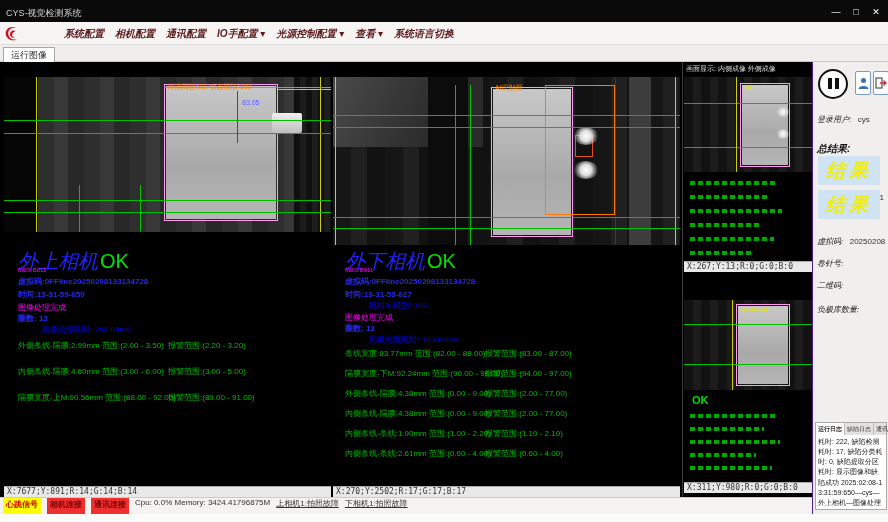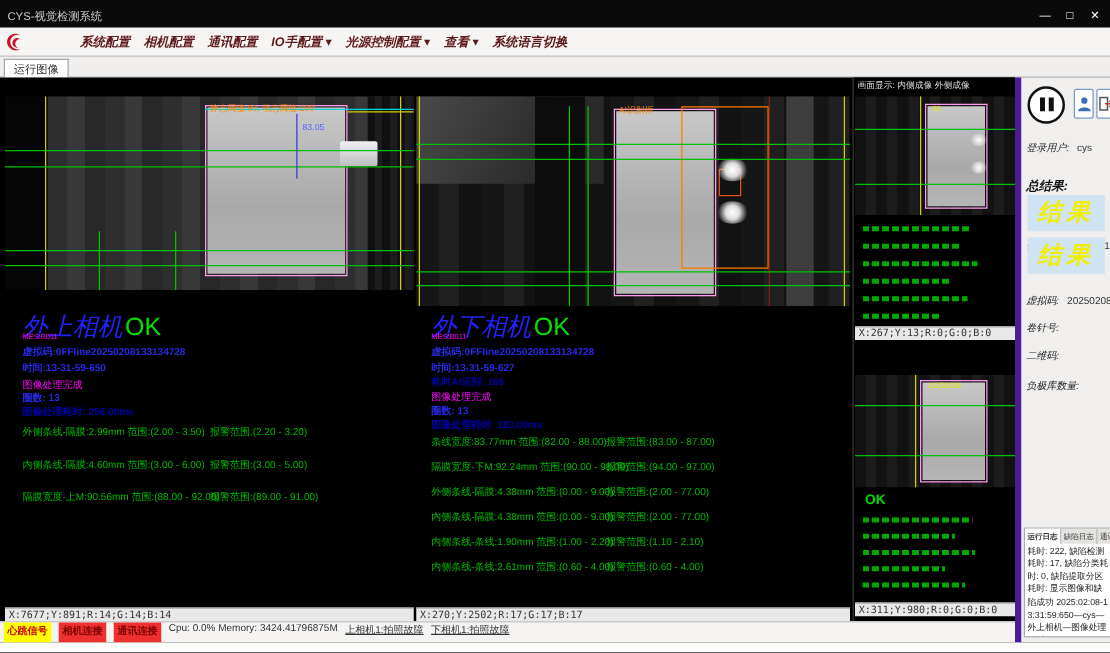--- a/index.html
+++ b/index.html
@@ -43,37 +43,37 @@
   .darkred { background:#8a1a1a; }
   .glow { position:absolute; background:radial-gradient(circle,#fff 0%,#ddd 35%,rgba(80,80,80,0) 75%); border-radius:50%; }
   .ovl-orange { position:absolute; font-size:7px; color:#ff8800; white-space:nowrap; }
   .ovl-blue { position:absolute; font-size:7px; color:#5566ff; white-space:nowrap; }
   .connector { position:absolute; background:linear-gradient(180deg,#f0f0f0,#bdbdbd); border-radius:2px; }
 
   .ptitle { position:absolute; font-size:20px; font-weight:normal; font-style:italic; color:#2222ff; white-space:nowrap; }
   .ptitle .ok { color:#00e000; font-style:normal; margin-left:2px; }
   .t-mes { position:absolute; font-size:6px; color:#ff00ff; }
   .t-blue { position:absolute; font-size:8px; font-weight:bold; color:#2929e8; white-space:nowrap; }
-  .t-dblue { position:absolute; font-size:8px; font-weight:bold; color:#0000a8; white-space:nowrap; }
+  .t-dblue { position:absolute; font-size:8px; font-weight:bold; color:#0000a8; white-space:nowrap;margin-left:24px; }
   .t-mag { position:absolute; font-size:8px; color:#ff00ff; white-space:nowrap; }
   .mrows { position:absolute; }
   .mrow { position:relative; }
   .mrow span { position:absolute; left:0; top:0; font-size:8px; color:#00bb00; white-space:nowrap; }
   .mrow span.alarm { left:150px; }
   .rows26 .mrow { height:26px; }
   .rows20 .mrow { height:20px; }
   .rows20 .mrow span.alarm { left:140px; }
 
   .rchead { position:absolute; left:683px; top:0px; width:129px; height:14px; background:#000; font-size:7px; color:#ddd; line-height:14px; padding-left:3px; white-space:nowrap; overflow:hidden; }
   .tinybars div { position:absolute; height:4px; background:repeating-linear-gradient(90deg,#00a800 0 5px,rgba(0,0,0,0) 5px 8px); }
   .okmark { position:absolute; font-size:11px; font-weight:bold; color:#00dd00; }
   .ytick { position:absolute; font-size:6px; color:#e8e800; white-space:nowrap; }
 
   
-  .sidebar { position:absolute; left:812px; top:62px; width:76px; height:452px; background:#f0efee; border-left:5px solid #4c1d95; }
+  .sidebar { position:absolute; left:812px; top:62px; width:76px; height:452px; background:#f0efee; border-left:1px solid #4c1d95; }
   .pausebtn { position:absolute; left:5px; top:7px; width:30px; height:30px; border:2.5px solid #111; border-radius:50%; background:#fff; cursor:pointer; }
   .pausebtn i { position:absolute; top:7px; width:4px; height:11px; background:#111; }
   .pausebtn i:first-child { left:8px; } .pausebtn i:last-child { left:15px; }
   .sbtn { position:absolute; top:9px; width:16px; height:24px; background:#fdfdfd; border:1px solid #7a9cc6; border-radius:2px; cursor:pointer; display:flex; align-items:center; justify-content:center; }
   .srow { position:absolute; left:4px; white-space:nowrap; }
   .slabel { font-size:8px; color:#222; font-style:italic; }
   .svalue { font-size:8px; color:#333; margin-left:2px; }
   .stotal { font-size:10px; font-weight:bold; font-style:italic; color:#111; }
   .resbox { position:absolute; left:5px; width:62px; height:29px; background:#cfe3f3; text-align:center; }
   .resbox span { font-size:19px; font-weight:bold; color:#f2ee00; letter-spacing:4px; line-height:29px; font-style:italic; }

